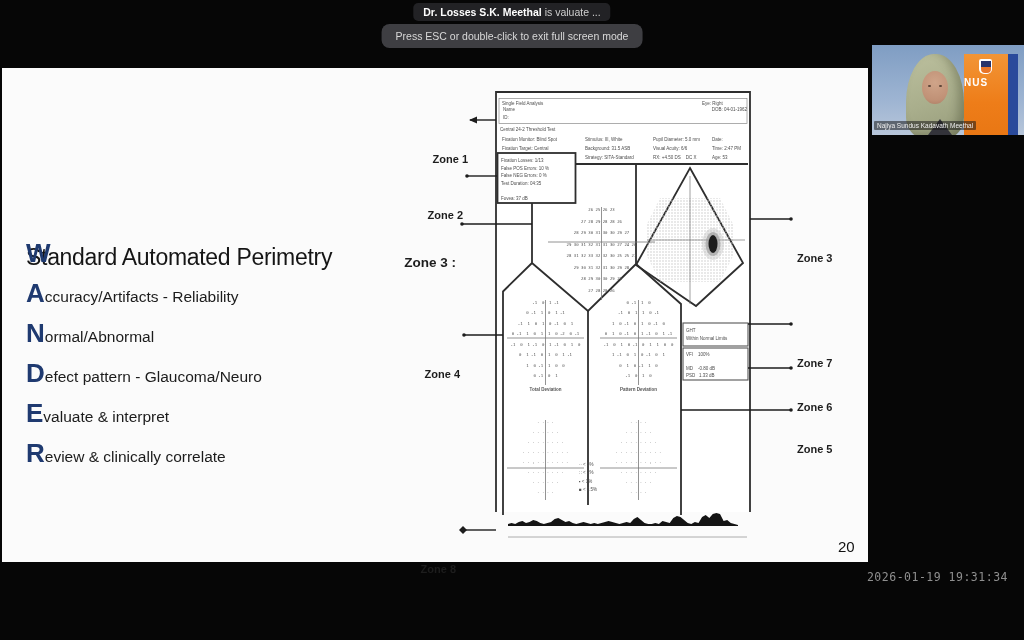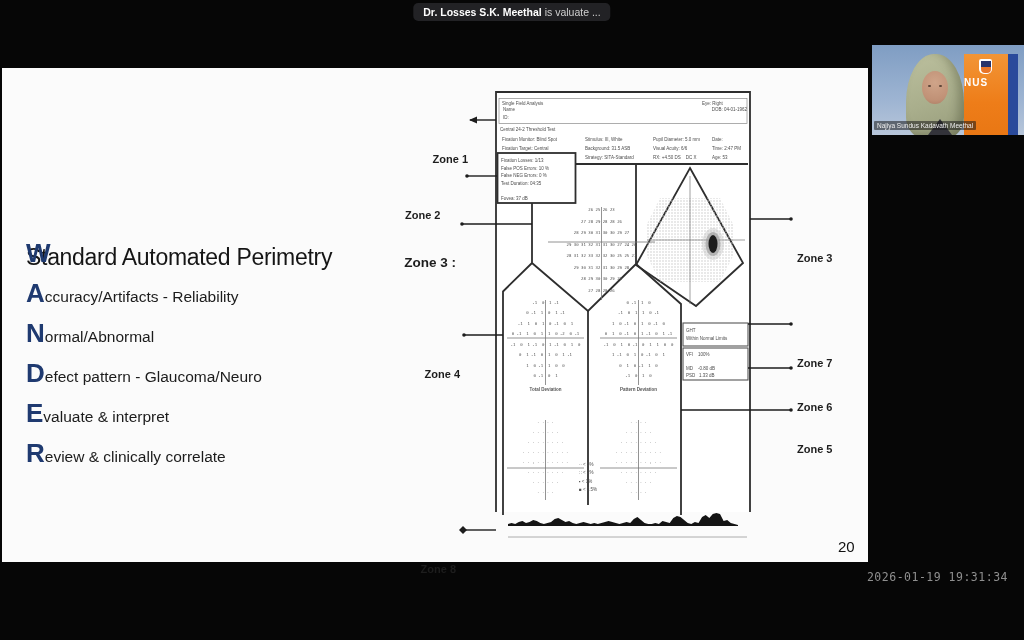--- a/index.html
+++ b/index.html
@@ -64,20 +64,23 @@
   #participant-name-tag{position:absolute;left:2px;bottom:5px;background:rgba(25,25,25,.55);
                         color:#f0f0f0;font-size:6.5px;padding:1px 3px;border-radius:1px;}
 </style>
 </head>
 <body>
 
 <div id="stage">
 
   <div class="toast" id="toast-speaker">
     <b>Dr. Losses S.K. Meethal</b><span> is valuate ...</span>
+  </div>
+  <div class="toast" id="toast-esc">
+    <span>Press ESC or double-click to exit full screen mode</span>
   </div>
 
   <div id="slide">
     <div id="slide-title">Standard Automated Perimetry</div>
 
     <div id="mnemonic">
       <div class="mn-item">
           <span class="mn-initial">W</span>
         </div>
       <div class="mn-item">
@@ -251,21 +254,21 @@
 ■ &lt; 0.5%</div>
 
     <div class="tinyblock t-sans" style="left:684px;top:258px;line-height:16px;">GHT
 Within Normal Limits</div>
     <div class="tinyblock t-sans" style="left:684px;top:283px;line-height:14px;">VFI    100%
 
 MD    -0.80 dB
 PSD   1.33 dB</div>
 
     <div class="zlabel" style="left:406px;top:45px;width:60px;text-align:right;">Zone 1</div>
-    <div class="zlabel" style="left:403px;top:101px;width:58px;text-align:left;">Zone 2</div>
+    <div class="zlabel" style="left:403px;top:101px;width:58px;text-align:right;">Zone 2</div>
     <div class="zlabel big" style="left:386px;top:147px;width:68px;text-align:right;">Zone 3 :</div>
     <div class="zlabel" style="left:400px;top:260px;width:58px;text-align:right;">Zone 4</div>
     <div class="zlabel" style="left:396px;top:455px;width:58px;text-align:right;">Zone 8</div>
     <div class="zlabel right" style="left:795px;top:144px;">Zone 3</div>
     <div class="zlabel right" style="left:795px;top:249px;">Zone 7</div>
     <div class="zlabel right" style="left:795px;top:293px;">Zone 6</div>
     <div class="zlabel right" style="left:795px;top:335px;">Zone 5</div>
 
     <div id="page-number">20</div>
   </div>

